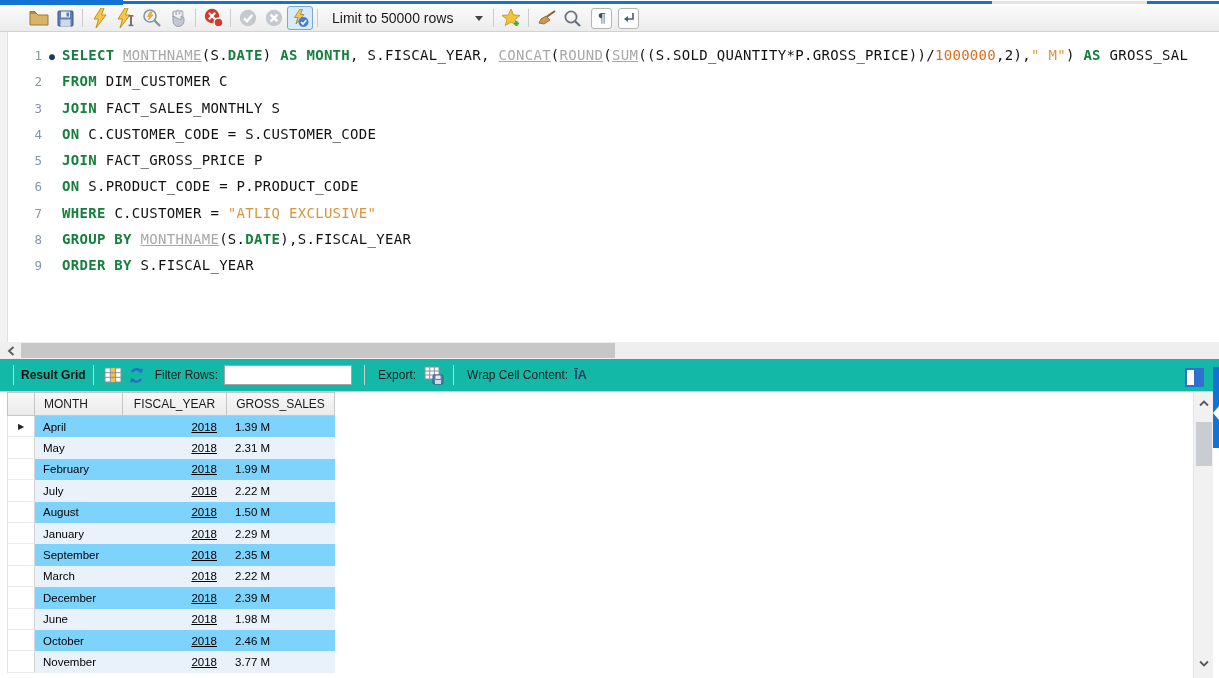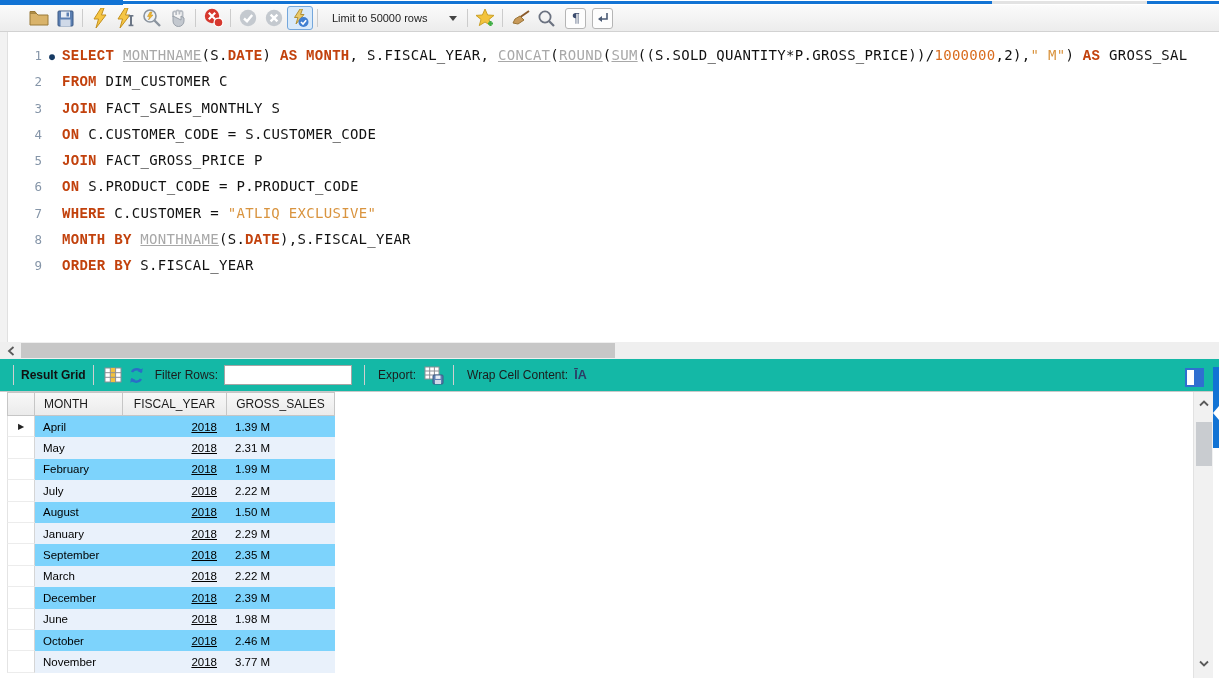--- a/index.html
+++ b/index.html
@@ -20,34 +20,34 @@
   .toolbar {
     position:absolute; left:0; top:5px; width:1219px; height:27px;
     background:linear-gradient(#fbfbfb,#ececec); border-bottom:1px solid #d2d2d2;
     display:flex; align-items:center;
   }
   .tb-btn { display:flex; align-items:center; justify-content:center; width:26px; height:24px; border-radius:3px; }
   .tb-sep { width:1px; height:18px; background:#cccccc; margin:0 4px; }
   .tb-gap { width:6px; }
   .tb-box { border:1px solid #74a7dc; background:#d9eafa; }
   .limit-dd { display:flex; align-items:center; height:22px; padding:0 6px; margin-left:4px; }
-  .limit-label { font-size:11px; color:#1c1c1c; }
+  .limit-label { font-size:14px; color:#1c1c1c; }
   .dd-arrow { width:0; height:0; border-left:4px solid transparent; border-right:4px solid transparent; border-top:5px solid #444; margin-left:22px; }
   .boxicon { width:21px; height:21px; border:1px solid #b5b5b5; border-radius:3px; background:#fdfdfd; display:flex; align-items:center; justify-content:center; }
   .pilcrow { font-size:13px; color:#3c4c6e; font-family:"DejaVu Serif", serif; }
 
   
   .editor { position:absolute; left:0; top:32px; width:1219px; height:310px; background:#fff; overflow:hidden; }
   .gutterstrip { position:absolute; left:0; top:0; width:8px; height:310px; background:#f2f2f2; border-right:1px solid #e0e0e0; }
   .codehost { position:absolute; left:0; top:10px; width:1219px; }
   .code-line { height:26.3px; line-height:26.3px; white-space:pre; font-family:"DejaVu Sans Mono", monospace; font-size:14px; letter-spacing:0.3px; overflow:hidden; }
   .lnum { display:inline-block; width:42px; text-align:right; color:#8595a8; font-size:12.5px; letter-spacing:0; }
   .marker { display:inline-block; width:20px; text-align:center; color:#163a63; font-size:10px; letter-spacing:0; }
   .codetxt { color:#111; }
-  .tk-kw { color:#c2410c; font-weight:bold;font-family:Liberation Mono, monospace; }
+  .tk-kw { color:#15803d; font-weight:bold; }
   .tk-fn { color:#a8a8a8;text-decoration:underline; }
   .tk-str { color:#d9943f; }
   .tk-num { color:#d96c1e; }
   .tk-pl { color:#111; }
 
   
   .hscroll { position:absolute; left:0; top:342px; width:1219px; height:17px; background:#efefef; }
   .hs-left { position:absolute; left:2px; top:1px; width:18px; height:15px; display:flex; align-items:center; justify-content:center; }
   .hs-thumb { position:absolute; left:21px; top:1px; width:594px; height:15px; background:#c7c7c7; }
 
@@ -221,21 +221,21 @@
   <div class="editor">
     <div class="gutterstrip"></div>
     <div class="codehost" id="code-lines">
         <div class="code-line"><span class="lnum">1</span><span class="marker">●</span><span class="codetxt"><span class="tk-kw">SELECT </span><span class="tk-fn">MONTHNAME</span><span class="tk-pl">(S.</span><span class="tk-kw">DATE</span><span class="tk-pl">) </span><span class="tk-kw">AS MONTH</span><span class="tk-pl">, S.FISCAL_YEAR, </span><span class="tk-fn">CONCAT</span><span class="tk-pl">(</span><span class="tk-fn">ROUND</span><span class="tk-pl">(</span><span class="tk-fn">SUM</span><span class="tk-pl">((S.SOLD_QUANTITY*P.GROSS_PRICE))/</span><span class="tk-num">1000000</span><span class="tk-pl">,2),</span><span class="tk-str">" M"</span><span class="tk-pl">) </span><span class="tk-kw">AS</span><span class="tk-pl"> GROSS_SAL</span></span></div>
         <div class="code-line"><span class="lnum">2</span><span class="marker"></span><span class="codetxt"><span class="tk-kw">FROM</span><span class="tk-pl"> DIM_CUSTOMER C</span></span></div>
         <div class="code-line"><span class="lnum">3</span><span class="marker"></span><span class="codetxt"><span class="tk-kw">JOIN</span><span class="tk-pl"> FACT_SALES_MONTHLY S</span></span></div>
         <div class="code-line"><span class="lnum">4</span><span class="marker"></span><span class="codetxt"><span class="tk-kw">ON</span><span class="tk-pl"> C.CUSTOMER_CODE = S.CUSTOMER_CODE</span></span></div>
         <div class="code-line"><span class="lnum">5</span><span class="marker"></span><span class="codetxt"><span class="tk-kw">JOIN</span><span class="tk-pl"> FACT_GROSS_PRICE P</span></span></div>
         <div class="code-line"><span class="lnum">6</span><span class="marker"></span><span class="codetxt"><span class="tk-kw">ON</span><span class="tk-pl"> S.PRODUCT_CODE = P.PRODUCT_CODE</span></span></div>
         <div class="code-line"><span class="lnum">7</span><span class="marker"></span><span class="codetxt"><span class="tk-kw">WHERE</span><span class="tk-pl"> C.CUSTOMER = </span><span class="tk-str">"ATLIQ EXCLUSIVE"</span></span></div>
-        <div class="code-line"><span class="lnum">8</span><span class="marker"></span><span class="codetxt"><span class="tk-kw">MONTH BY</span><span class="tk-pl"> </span><span class="tk-fn">MONTHNAME</span><span class="tk-pl">(S.</span><span class="tk-kw">DATE</span><span class="tk-pl">),S.FISCAL_YEAR</span></span></div>
+        <div class="code-line"><span class="lnum">8</span><span class="marker"></span><span class="codetxt"><span class="tk-kw">GROUP BY</span><span class="tk-pl"> </span><span class="tk-fn">MONTHNAME</span><span class="tk-pl">(S.</span><span class="tk-kw">DATE</span><span class="tk-pl">),S.FISCAL_YEAR</span></span></div>
         <div class="code-line"><span class="lnum">9</span><span class="marker"></span><span class="codetxt"><span class="tk-kw">ORDER BY</span><span class="tk-pl"> S.FISCAL_YEAR</span></span></div>
       </div>
   </div>
 
   <div class="hscroll">
     <div class="hs-left">
       <svg width="8" height="10" viewBox="0 0 8 10">
           <path d="M6.5 1 L2 5 L6.5 9" fill="none" stroke="#5a5a5a" stroke-width="1.8"></path>
         </svg>
     </div>

